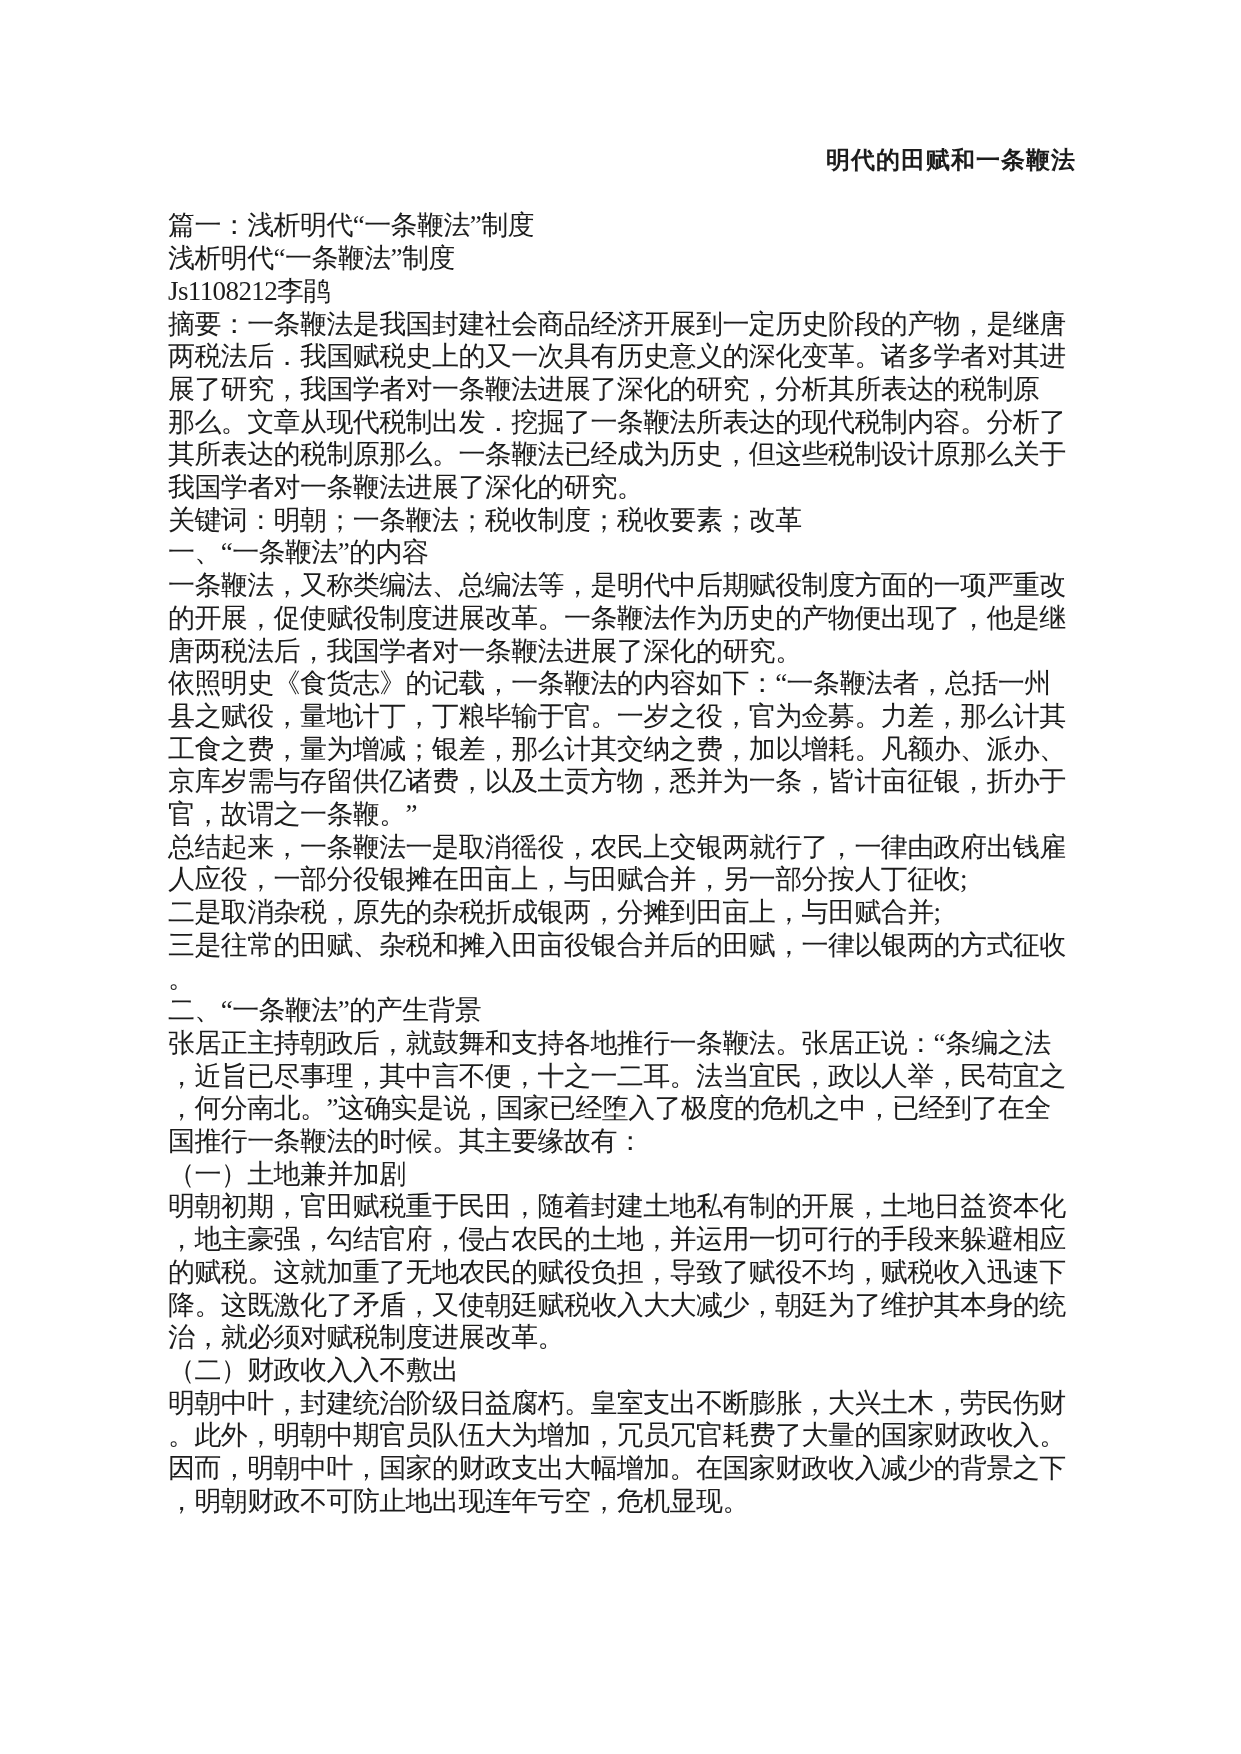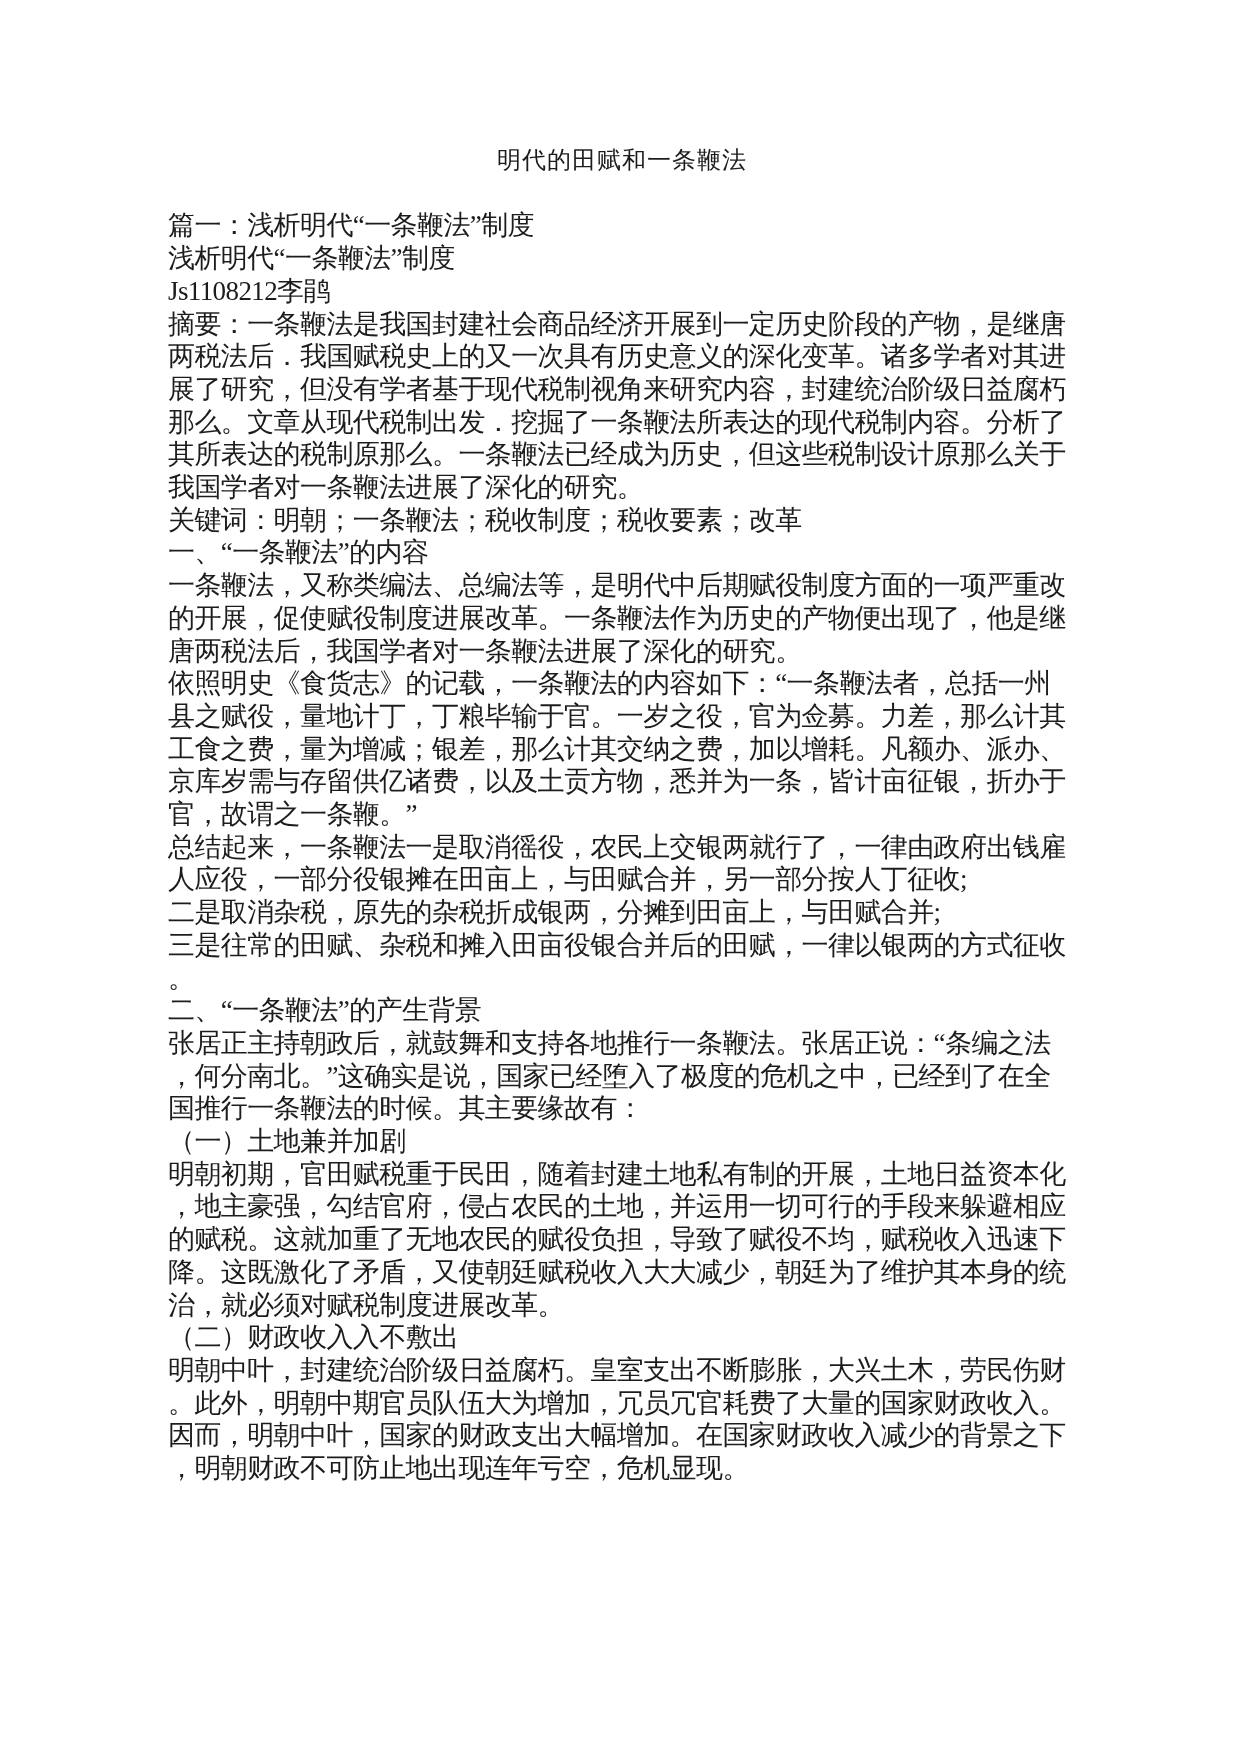--- a/index.html
+++ b/index.html
@@ -18,22 +18,22 @@
   }
   .content {
     position: absolute;
     left: 168px;
     top: 144px;
     width: 908px;
   }
   .doc-title {
     margin: 0;
     font-size: 24px;
-    font-weight: normal;
-    text-align: center;
+    font-weight: bold;
+    text-align: right;
     line-height: 32.7px;
     letter-spacing: 1px;
     white-space: nowrap;
   }
   .blank-line {
     height: 32.7px;
   }
   .line {
     font-size: 27px;
     line-height: 32.7px;
@@ -48,41 +48,42 @@
 <div class="page">
   <div class="content">
     <h1 class="doc-title">明代的田赋和一条鞭法</h1>
     <div class="blank-line"></div>
     <div>
         <div class="line">篇一：浅析明代“一条鞭法”制度</div>
         <div class="line">浅析明代“一条鞭法”制度</div>
         <div class="line">Js1108212李鹃</div>
         <div class="line">摘要：一条鞭法是我国封建社会商品经济开展到一定历史阶段的产物，是继唐</div>
         <div class="line">两税法后．我国赋税史上的又一次具有历史意义的深化变革。诸多学者对其进</div>
-        <div class="line">展了研究，但没有学者基于现代税制视角来研究内容，封建统治阶级日益腐朽</div>
+        <div class="line">展了研究，我国学者对一条鞭法进展了深化的研究，分析其所表达的税制原</div>
         <div class="line">那么。文章从现代税制出发．挖掘了一条鞭法所表达的现代税制内容。分析了</div>
         <div class="line">其所表达的税制原那么。一条鞭法已经成为历史，但这些税制设计原那么关于</div>
         <div class="line">我国学者对一条鞭法进展了深化的研究。</div>
         <div class="line">关键词：明朝；一条鞭法；税收制度；税收要素；改革</div>
         <div class="line">一、“一条鞭法”的内容</div>
         <div class="line">一条鞭法，又称类编法、总编法等，是明代中后期赋役制度方面的一项严重改</div>
         <div class="line">的开展，促使赋役制度进展改革。一条鞭法作为历史的产物便出现了，他是继</div>
         <div class="line">唐两税法后，我国学者对一条鞭法进展了深化的研究。</div>
         <div class="line">依照明史《食货志》的记载，一条鞭法的内容如下：“一条鞭法者，总括一州</div>
         <div class="line">县之赋役，量地计丁，丁粮毕输于官。一岁之役，官为佥募。力差，那么计其</div>
         <div class="line">工食之费，量为增减；银差，那么计其交纳之费，加以增耗。凡额办、派办、</div>
         <div class="line">京库岁需与存留供亿诸费，以及土贡方物，悉并为一条，皆计亩征银，折办于</div>
         <div class="line">官，故谓之一条鞭。”</div>
         <div class="line">总结起来，一条鞭法一是取消徭役，农民上交银两就行了，一律由政府出钱雇</div>
         <div class="line">人应役，一部分役银摊在田亩上，与田赋合并，另一部分按人丁征收;</div>
         <div class="line">二是取消杂税，原先的杂税折成银两，分摊到田亩上，与田赋合并;</div>
         <div class="line">三是往常的田赋、杂税和摊入田亩役银合并后的田赋，一律以银两的方式征收</div>
         <div class="line">。</div>
         <div class="line">二、“一条鞭法”的产生背景</div>
         <div class="line">张居正主持朝政后，就鼓舞和支持各地推行一条鞭法。张居正说：“条编之法</div>
+        <div class="line">，近旨已尽事理，其中言不便，十之一二耳。法当宜民，政以人举，民苟宜之</div>
         <div class="line">，何分南北。”这确实是说，国家已经堕入了极度的危机之中，已经到了在全</div>
         <div class="line">国推行一条鞭法的时候。其主要缘故有：</div>
         <div class="line">（一）土地兼并加剧</div>
         <div class="line">明朝初期，官田赋税重于民田，随着封建土地私有制的开展，土地日益资本化</div>
         <div class="line">，地主豪强，勾结官府，侵占农民的土地，并运用一切可行的手段来躲避相应</div>
         <div class="line">的赋税。这就加重了无地农民的赋役负担，导致了赋役不均，赋税收入迅速下</div>
         <div class="line">降。这既激化了矛盾，又使朝廷赋税收入大大减少，朝廷为了维护其本身的统</div>
         <div class="line">治，就必须对赋税制度进展改革。</div>
         <div class="line">（二）财政收入入不敷出</div>
         <div class="line">明朝中叶，封建统治阶级日益腐朽。皇室支出不断膨胀，大兴土木，劳民伤财</div>

